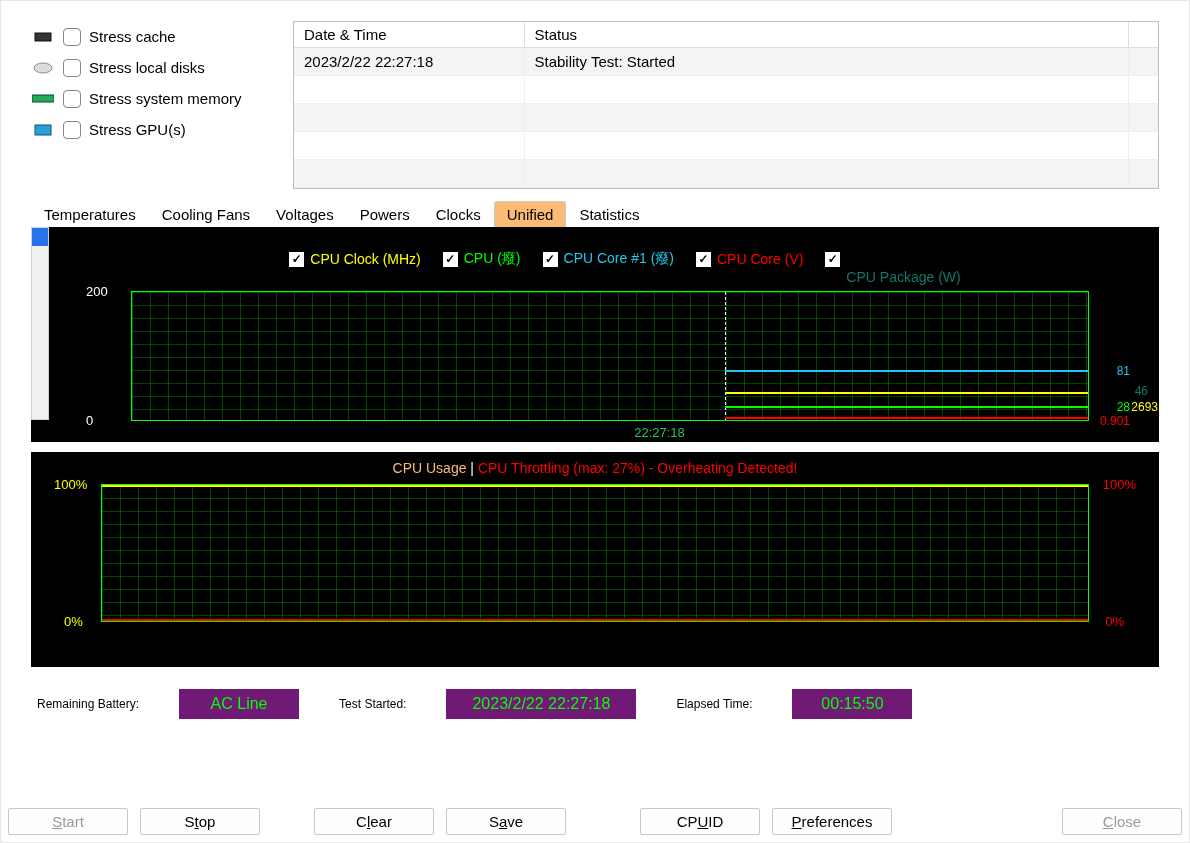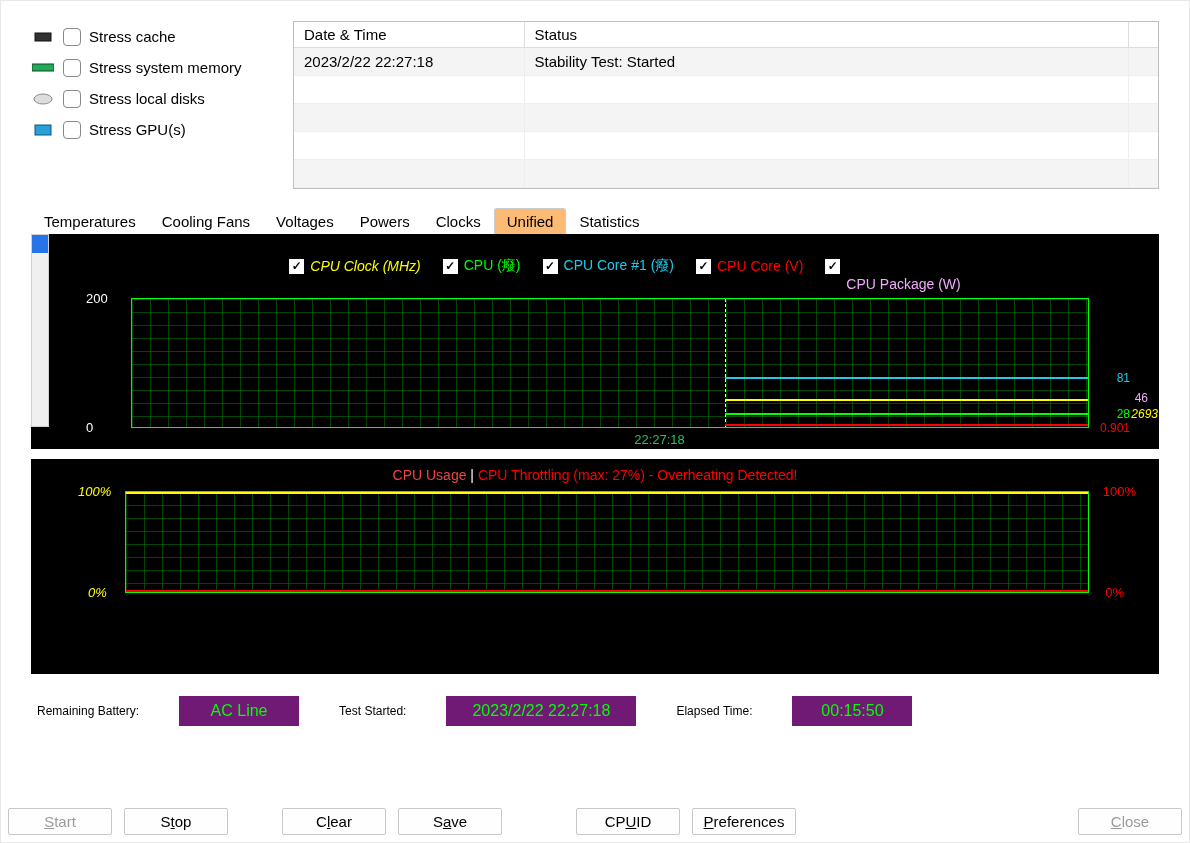--- a/index.html
+++ b/index.html
@@ -77,21 +77,21 @@
       padding: 4px 10px;
       border-right: 1px solid #eee;
       border-bottom: 1px solid #eee;
       height: 28px;
     }
     .log-table tr.row-alt td { background: #f4f4f4; }
     .log-table th:last-child, .log-table td:last-child { border-right: none; width:30px; }
 
     .tabs {
       display: flex;
-      margin-top: 19px;
+      margin-top: 12px;
     }
     .tab {
       padding: 4px 12px;
       border: 1px solid transparent;
       border-bottom: none;
       cursor: pointer;
       border-radius: 3px 3px 0 0;
     }
     .tab.active {
       border-color: #ccc;
@@ -132,25 +132,25 @@
     }
     .lchk {
       width: 15px; height: 15px;
       border: 1.5px solid #fff;
       background: #fff;
       display: inline-flex; align-items:center; justify-content:center;
       color: #000;
     }
     .lchk::after { content:"✓"; font-size:12px; font-weight:bold; }
     .lg-item { display:flex; align-items:center; gap:6px; }
-    .lg-yellow { color: #ffff00; font-style: italic; }
+    .lg-yellow { color: #ffff00; }
     .lg-green  { color: #00ff00; }
     .lg-cyan   { color: #1ec9ec; }
     .lg-red    { color: #ff0000; }
-    .lg-white  { color: #f0abfc; margin-top: 36px; }
+    .lg-white  { color: #0f766e; margin-top: 36px; }
 
     .grid-area {
       position: relative;
       height: 130px;
       border: 1px solid #00ff00;
       overflow: visible;
     }
     .grid-bg {
       position:absolute; inset:0;
       background-image:
@@ -169,25 +169,25 @@
     .x-lbl { text-align:center; color:#22c55e; font-size:13px; margin-top:4px; margin-left:50%; transform:translateX(-190px);}
 
     .chart2 {
       margin-top:10px;
       background:#000;
       height:215px;
       position:relative;
     }
     .chart2-inner { position:absolute; left:60px; right:60px; top:8px; bottom:10px; }
     .chart2-title { text-align:center; font-size:14px; margin-bottom:8px;}
-    .titleL { color:#ef4444; }
+    .titleL { color:#fdba74; }
     .sep    { color:#fff; }
     .titleR { color:#ff0000; }
     .grid-area2 {
-      position:relative; height:102px; border:1px solid #00ff00;margin-left:24px;
+      position:relative; height:138px; border:1px solid #00ff00;
     }
     .pct-lbl  { position:absolute; font-size:13px; }
     .y-usage-line { position:absolute; left:0; right:0; top:0; height:2px; background:#ffff00; }
     .t-throttle-line { position:absolute; left:0; right:0; bottom:0; height:2px; background:#ff0000; }
 
     .status-bar {
       display:flex;
       gap:40px;
       align-items:center;
       margin-top:22px;
@@ -207,21 +207,21 @@
       position:absolute;
       left:8px; right:8px; bottom:8px;
       display:flex;
       gap:12px;
     }
     .btn {
       background:#fefefe;
       border:1px solid #c8c8c8;
       border-radius:2px;
       padding:4px 0;
-      width:104px;
+      width:120px;
       text-align:center;
       font-size:15px;
       cursor:pointer;
       margin-top:16px;
     }
     .btn.disabled { color:#9a9a9a; }
     .spacer { flex:1; }
     .u { text-decoration: underline; }
   </style>
 </head>
@@ -235,35 +235,35 @@
           <span class="stress-icon">
             <svg width="20" height="12">
               <rect x="2" y="2" width="16" height="8" fill="#333" stroke="#111"></rect>
             </svg>
           </span>
     <span class="chk "></span>
     <span>Stress cache</span>
         </div>
         <div class="stress-item">
           <span class="stress-icon">
+            <svg width="20" height="14">
+              <ellipse cx="10" cy="7" rx="9" ry="5" fill="#ddd" stroke="#888"></ellipse>
+            </svg>
+          </span>
+    <span class="chk "></span>
+    <span>Stress local disks</span>
+        </div>
+        <div class="stress-item">
+          <span class="stress-icon">
             <svg width="22" height="10">
               <rect x="0" y="1" width="22" height="7" fill="#2a5" stroke="#143"></rect>
             </svg>
           </span>
     <span class="chk "></span>
     <span>Stress system memory</span>
-        </div>
-        <div class="stress-item">
-          <span class="stress-icon">
-            <svg width="20" height="14">
-              <ellipse cx="10" cy="7" rx="9" ry="5" fill="#ddd" stroke="#888"></ellipse>
-            </svg>
-          </span>
-    <span class="chk "></span>
-    <span>Stress local disks</span>
         </div>
         <div class="stress-item">
           <span class="stress-icon">
             <svg width="20" height="14">
               <rect x="2" y="2" width="16" height="10" fill="#2aa0d8" stroke="#157"></rect>
             </svg>
           </span>
     <span class="chk "></span>
     <span>Stress GPU(s)</span>
         </div>

